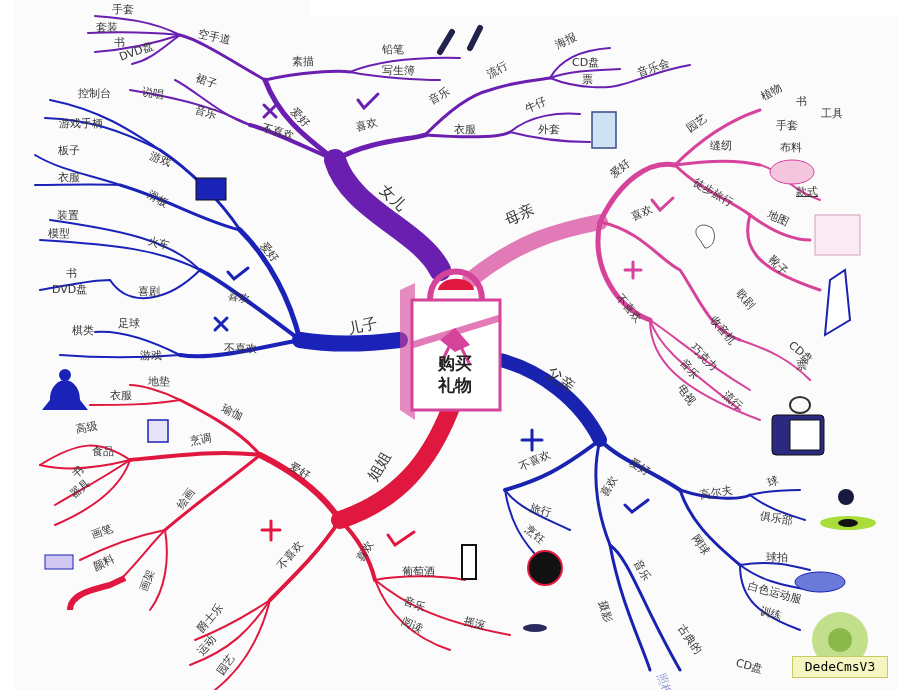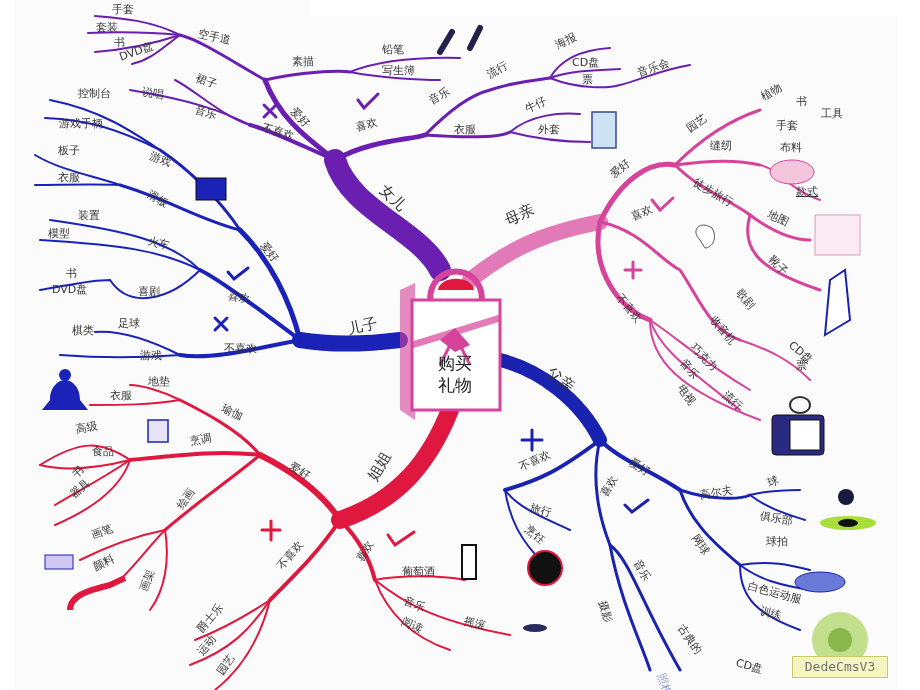--- a/index.html
+++ b/index.html
@@ -2,23 +2,23 @@
 <html><head>
 <meta charset="utf-8">
 <style>
   html,body{margin:0;padding:0;background:#ffffff;}
   body{width:920px;height:690px;position:relative;overflow:hidden;font-family:"DejaVu Sans","Liberation Sans",sans-serif;}
   #canvas{position:absolute;left:0;top:0;width:920px;height:690px;}
   .paper{position:absolute;left:14px;top:16px;width:884px;height:674px;background:#fbfbfb;}
   .paper-top{position:absolute;left:14px;top:0;width:296px;height:16px;background:#fbfbfb;}
   svg{position:absolute;left:0;top:0;}
   .lbl{position:absolute;font-size:11px;color:#333;white-space:nowrap;transform-origin:left center;line-height:12px;}
-  .center-text{position:absolute;left:420px;top:352px;width:70px;text-align:center;font-size:17px;font-weight:normal;color:#222;line-height:22px;}
+  .center-text{position:absolute;left:420px;top:352px;width:70px;text-align:center;font-size:17px;font-weight:bold;color:#222;line-height:22px;}
   .topic{position:absolute;font-size:15px;color:#333;white-space:nowrap;transform-origin:left center;}
-  .watermark{position:absolute;left:792px;top:656px;width:94px;height:20px;border:1px solid #c9c96a;background:#f5f5c0;font-family:"DejaVu Sans Mono",monospace;font-size:13px;color:#737373;text-align:center;line-height:20px;}
+  .watermark{position:absolute;left:792px;top:656px;width:94px;height:20px;border:1px solid #c9c96a;background:#f5f5c0;font-family:"DejaVu Sans Mono",monospace;font-size:13px;color:#000000;text-align:center;line-height:20px;}
 </style>
 </head>
 <body>
 
 <div id="canvas">
   <div class="paper-top"></div>
   <div class="paper"></div>
 
   <svg width="920" height="690" viewBox="0 0 920 690">
 
@@ -231,21 +231,21 @@
   <div class="lbl" style="left:682px;top:355px;transform:rotate(50deg);">音乐</div>
   <div class="lbl" style="left:724px;top:388px;transform:rotate(40deg);">流行</div>
   <div class="lbl" style="left:680px;top:380px;transform:rotate(55deg);">电视</div>
 
   <div class="lbl" style="left:78px;top:88px;">控制台</div>
   <div class="lbl" style="left:59px;top:110px;margin-top:8px;">游戏手柄</div>
   <div class="lbl" style="left:150px;top:150px;transform:rotate(20deg);">游戏</div>
   <div class="lbl" style="left:58px;top:145px;">板子</div>
   <div class="lbl" style="left:58px;top:172px;">衣服</div>
   <div class="lbl" style="left:148px;top:188px;transform:rotate(30deg);">滑板</div>
-  <div class="lbl" style="left:78px;top:210px;">装置</div>
+  <div class="lbl" style="left:57px;top:210px;">装置</div>
   <div class="lbl" style="left:48px;top:228px;">模型</div>
   <div class="lbl" style="left:148px;top:235px;transform:rotate(15deg);">火车</div>
   <div class="lbl" style="left:262px;top:238px;transform:rotate(50deg);">爱好</div>
   <div class="lbl" style="left:66px;top:268px;">书</div>
   <div class="lbl" style="left:52px;top:284px;">DVD盘</div>
   <div class="lbl" style="left:138px;top:286px;text-align:right;">喜剧</div>
   <div class="lbl" style="left:228px;top:290px;transform:rotate(10deg);">喜欢</div>
   <div class="lbl" style="left:118px;top:318px;">足球</div>
   <div class="lbl" style="left:72px;top:325px;">棋类</div>
   <div class="lbl" style="left:140px;top:350px;">游戏</div>
@@ -253,21 +253,21 @@
 
   <div class="lbl" style="left:520px;top:462px;transform:rotate(-25deg);">不喜欢</div>
   <div class="lbl" style="left:530px;top:502px;transform:rotate(15deg);">旅行</div>
   <div class="lbl" style="left:526px;top:522px;transform:rotate(40deg);">烹饪</div>
   <div class="lbl" style="left:630px;top:456px;transform:rotate(30deg);">爱好</div>
   <div class="lbl" style="left:604px;top:490px;transform:rotate(-60deg);">喜欢</div>
   <div class="lbl" style="left:700px;top:490px;transform:rotate(-10deg);">高尔夫</div>
   <div class="lbl" style="left:768px;top:478px;transform:rotate(-20deg);">球</div>
   <div class="lbl" style="left:760px;top:510px;transform:rotate(10deg);">俱乐部</div>
   <div class="lbl" style="left:694px;top:530px;transform:rotate(55deg);">网球</div>
-  <div class="lbl" style="left:766px;top:536px;">球拍</div>
+  <div class="lbl" style="left:766px;top:552px;">球拍</div>
   <div class="lbl" style="left:748px;top:580px;transform:rotate(15deg);">白色运动服</div>
   <div class="lbl" style="left:760px;top:605px;transform:rotate(15deg);">训练</div>
   <div class="lbl" style="left:636px;top:555px;transform:rotate(60deg);">音乐</div>
   <div class="lbl" style="left:680px;top:620px;transform:rotate(55deg);">古典的</div>
   <div class="lbl" style="left:736px;top:657px;transform:rotate(15deg);">CD盘</div>
   <div class="lbl" style="left:602px;top:595px;transform:rotate(75deg);">摄影</div>
   <div class="lbl" style="left:660px;top:668px;transform:rotate(70deg);color:#8a9ad0;">照相机</div>
 
   <div class="lbl" style="left:148px;top:376px;">地垫</div>
   <div class="lbl" style="left:110px;top:390px;">衣服</div>

